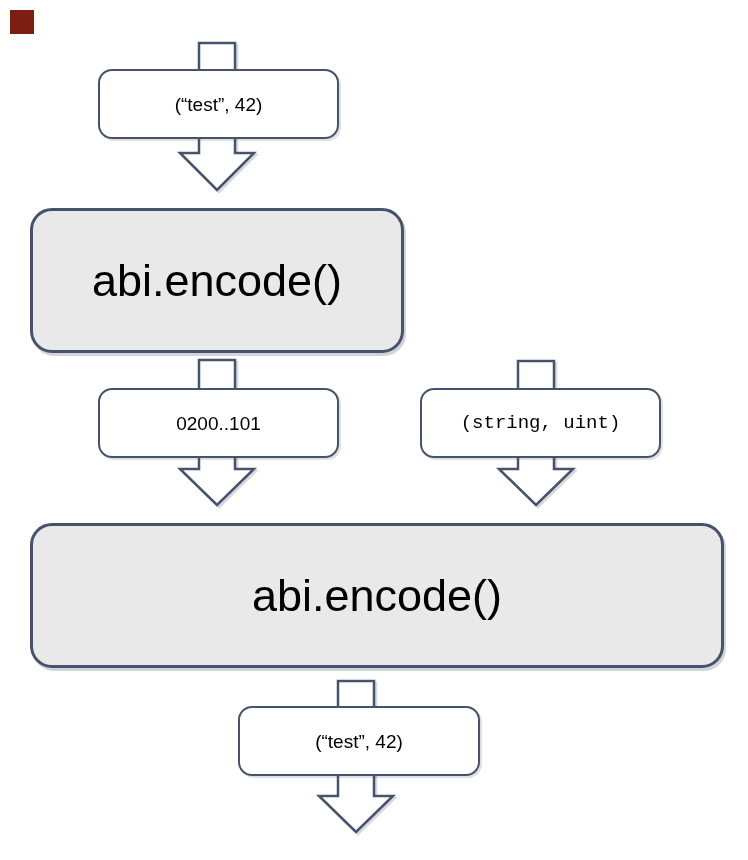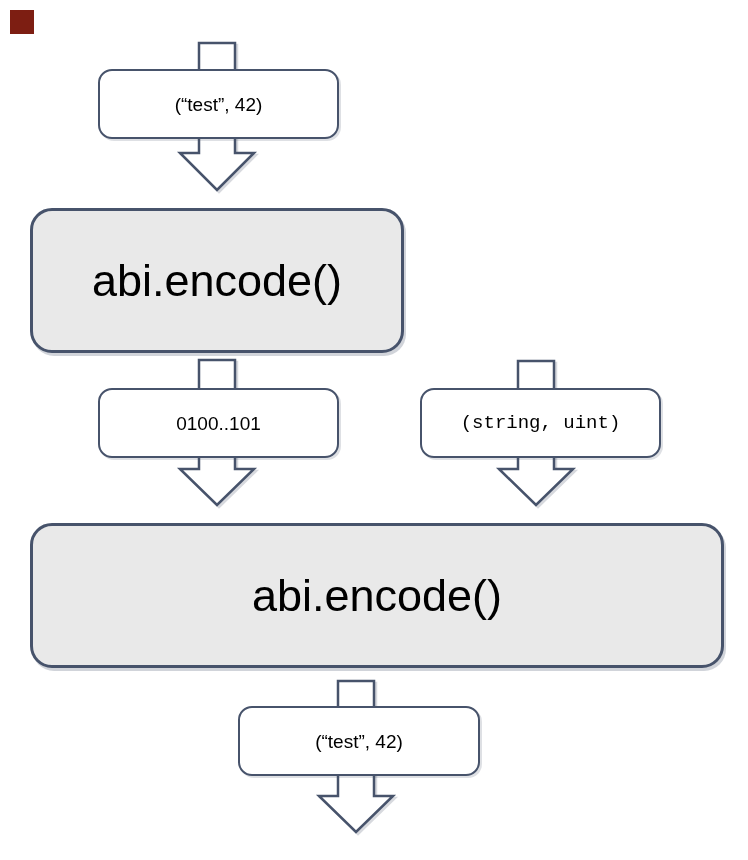--- a/index.html
+++ b/index.html
@@ -79,21 +79,21 @@
     <polygon points="199,43 235,43 235,153 254,153 217,190 180,153 199,153"></polygon>
     <polygon points="199,360 235,360 235,469 254,469 217,505 180,469 199,469"></polygon>
     <polygon points="518,361 554,361 554,469 573,469 536,505 499,469 518,469"></polygon>
     <polygon points="338,681 374,681 374,796 393,796 356,832 319,796 338,796"></polygon>
   </svg>
 
   <div id="box-input" class="label-box">(“test”, 42)</div>
 
   <div id="box-encode" class="process-box">abi.encode()</div>
 
-  <div id="box-bytes" class="label-box">0100..101</div>
+  <div id="box-bytes" class="label-box">0200..101</div>
 
   <div id="box-types" class="label-box">(string, uint)</div>
 
   <div id="box-decode" class="process-box">abi.encode()</div>
 
   <div id="box-output" class="label-box">(“test”, 42)</div>
 
 </div>
 
 </body></html>

